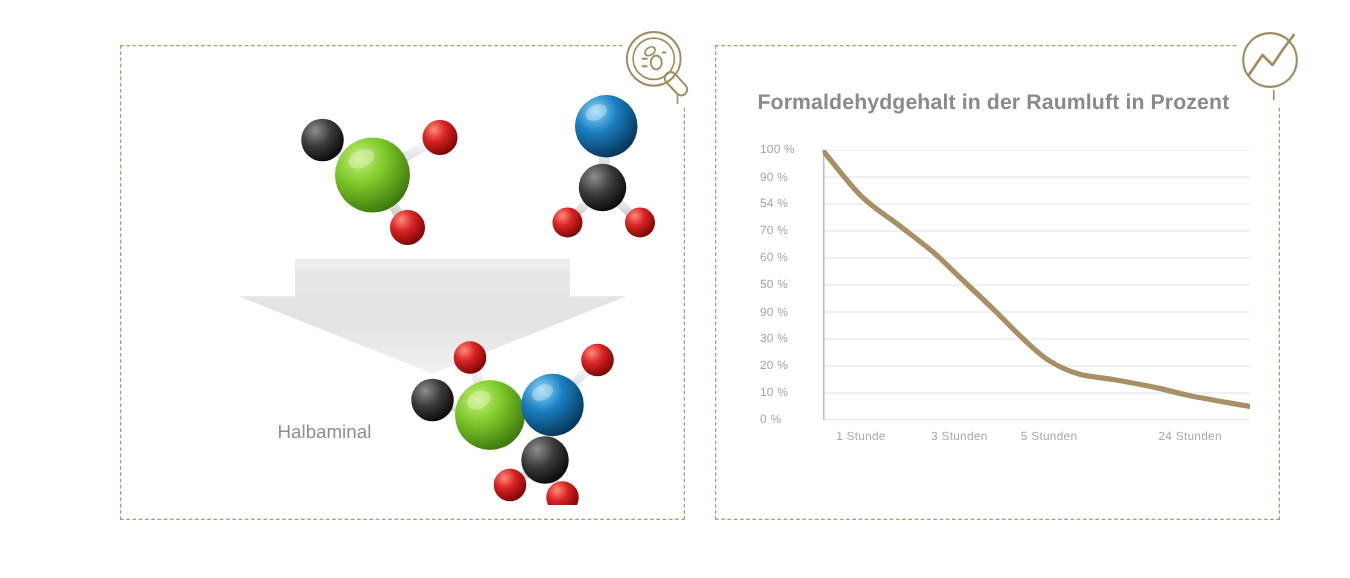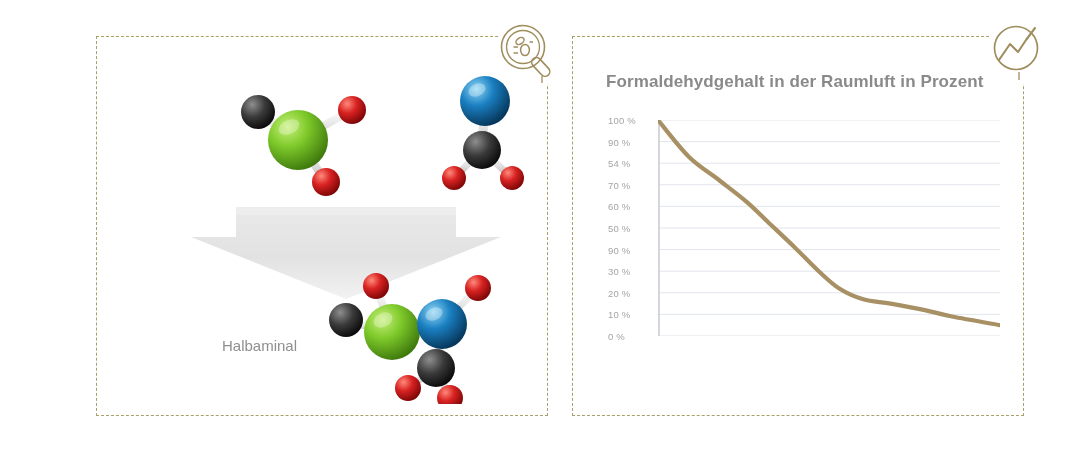--- a/index.html
+++ b/index.html
@@ -294,15 +294,21 @@
           <line x1="1" x2="342" y1="151.2" y2="151.2" stroke="#dfe2ea" stroke-width="0.9"></line>
           <line x1="1" x2="342" y1="172.8" y2="172.8" stroke="#dfe2ea" stroke-width="0.9"></line>
           <line x1="1" x2="342" y1="194.4" y2="194.4" stroke="#dfe2ea" stroke-width="0.9"></line>
           <line x1="1" x2="342" y1="216" y2="216" stroke="#dfe2ea" stroke-width="1.1"></line>
         </g>
       <line x1="1" y1="0" x2="1" y2="216" stroke="#b9bcc4" stroke-width="1.2"></line>
       <g id="series-paths">
           <path d="M0.00,0.00 C5.13,6.12 20.52,26.64 30.78,36.72 C41.04,46.80 51.87,52.92 61.56,60.48 C71.25,68.04 80.94,75.24 88.92,82.08 C96.90,88.92 101.46,93.96 109.44,101.52 C117.42,109.08 128.25,119.16 136.80,127.44 C145.35,135.72 153.33,144.36 160.74,151.20 C168.15,158.04 173.85,163.80 181.26,168.48 C188.67,173.16 196.65,176.76 205.20,179.28 C213.75,181.80 222.30,181.80 232.56,183.60 C242.82,185.40 256.50,187.92 266.76,190.08 C277.02,192.24 281.58,194.04 294.12,196.56 C306.66,199.08 334.02,203.76 342.00,205.20" fill="none" stroke="#a89065" stroke-width="4.2" stroke-linecap="round" stroke-linejoin="round"></path>
         </g>
     </svg>
+    <div id="x-axis-labels">
+        <div class="x-tick" style="left: 30.78px;">1 Stunde</div>
+        <div class="x-tick" style="left: 109.44px;">3 Stunden</div>
+        <div class="x-tick" style="left: 181.26px;">5 Stunden</div>
+        <div class="x-tick" style="left: 294.12px;">24 Stunden</div>
+      </div>
   </div>
 
 </div>
 
 </body></html>

